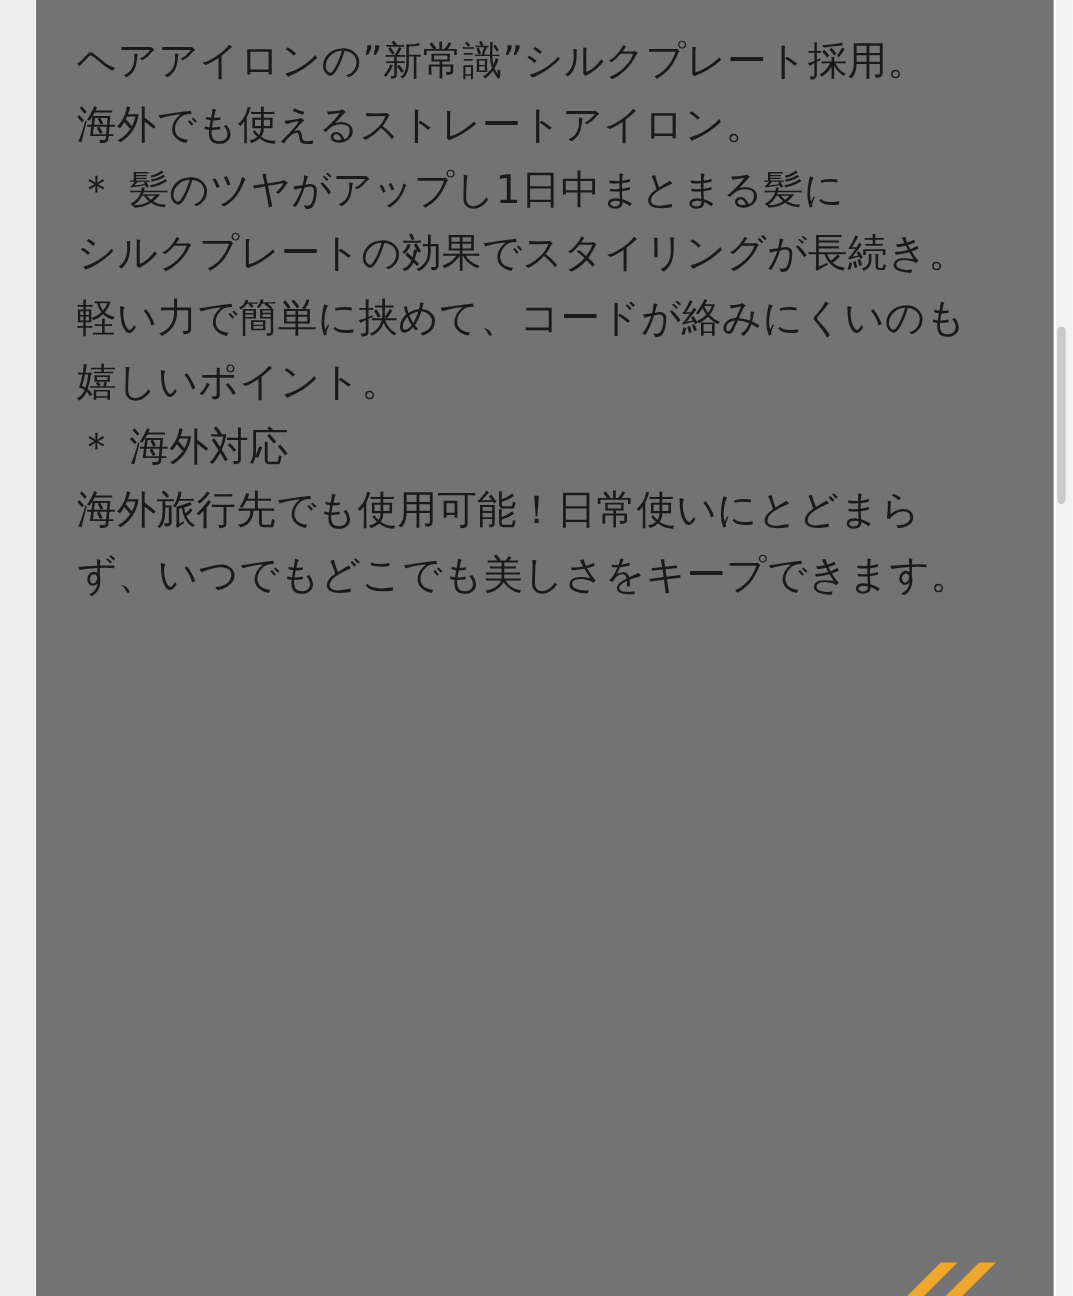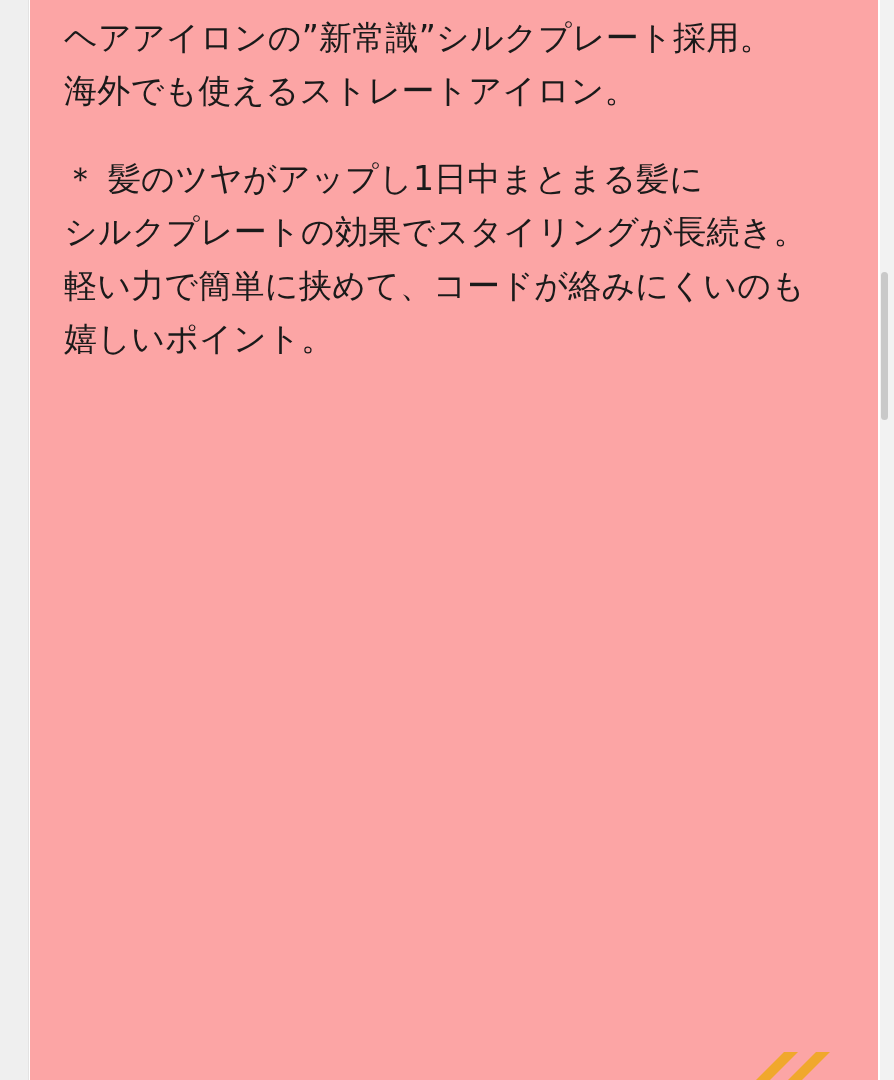--- a/index.html
+++ b/index.html
@@ -37,36 +37,35 @@
     width: 14px;
     height: 100%;
     background: #f2f2f2;
   }
   .content {
     position: absolute;
     left: 30px;
     right: 16px;
     top: 0;
     bottom: 0;
-    background: #fca5a5;
-    padding: 11px 44px 0 34px;
+    background: #737373;
+    padding: 24px 44px 0 34px;
     box-sizing: border-box;
   }
   .para {
     font-size: 33px;
     line-height: 1.62;
     color: #1a1a1a;
     letter-spacing: 0.2px;
     margin: 0;
     white-space: pre-wrap;
     word-break: break-all;
     font-family: "DejaVu Sans", "Liberation Sans", sans-serif;
   }
   .para + .para {
-    margin-top: 34px;
   }
   
   .scrollbar-track {
     position: absolute;
     right: 3px;
     top: 0;
     width: 8px;
     height: 100%;
     background: transparent;
   }
@@ -99,20 +98,22 @@
 <div class="page">
 
   <div class="left-gutter"></div>
   <div class="right-gutter"></div>
 
   <div class="content">
     <p class="para">ヘアアイロンの”新常識”シルクプレート採用。
 海外でも使えるストレートアイロン。</p>
     <p class="para">＊ 髪のツヤがアップし1日中まとまる髪に
 シルクプレートの効果でスタイリングが長続き。軽い力で簡単に挟めて、コードが絡みにくいのも嬉しいポイント。</p>
+    <p class="para">＊ 海外対応
+海外旅行先でも使用可能！日常使いにとどまらず、いつでもどこでも美しさをキープできます。</p>
   </div>
 
   <div class="scrollbar-track">
     <div class="scrollbar-thumb"></div>
   </div>
 
   <div class="corner-accent">
     <svg width="120" height="46" viewBox="0 0 120 46" xmlns="http://www.w3.org/2000/svg">
       <path d="M10 44 L44 10 L58 10 L24 44 Z" fill="#f0a82c"></path>
       <path d="M42 44 L76 10 L90 10 L56 44 Z" fill="#f0a82c"></path>

